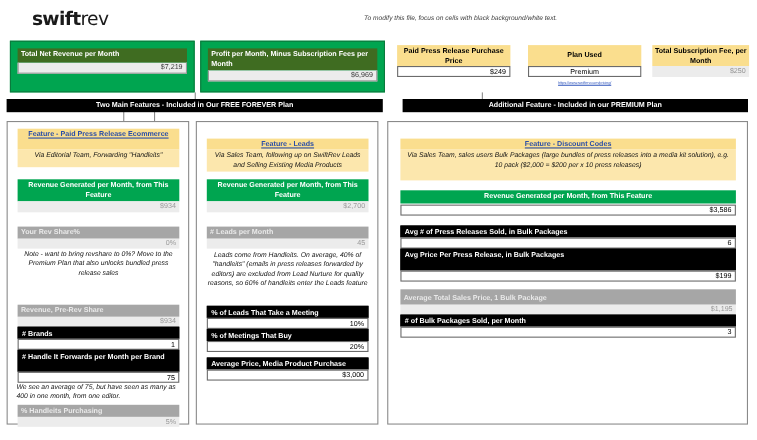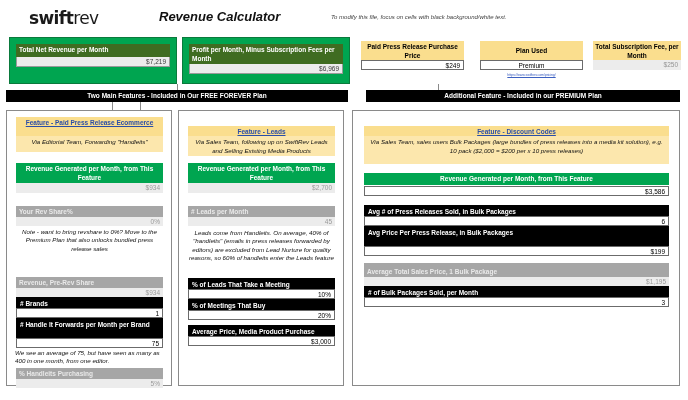--- a/index.html
+++ b/index.html
@@ -201,21 +201,20 @@
 
   .vline { position: absolute; background: #8a8a8a; width: 1px; }
 </style>
 </head>
 <body>
 
 <div class="page">
 
   <div class="header">
     <div class="logo"><b>swift</b><span class="light">rev</span></div>
-    <div class="title">Revenue Calculator</div>
     <div class="subnote">To modify this file, focus on cells with black background/white text.</div>
   </div>
 
   <div class="greenbox" style="left:9px; top:37px; width:168px; height:47px;">
     <div class="inner-label" style="height:13px;">Total Net Revenue per Month</div>
     <div class="inner-val">$7,219</div>
   </div>
 
   <div class="greenbox" style="left:182px; top:37px; width:168px; height:47px;">
     <div class="inner-label" style="height:20px;">Profit per Month, Minus Subscription Fees per Month</div>

